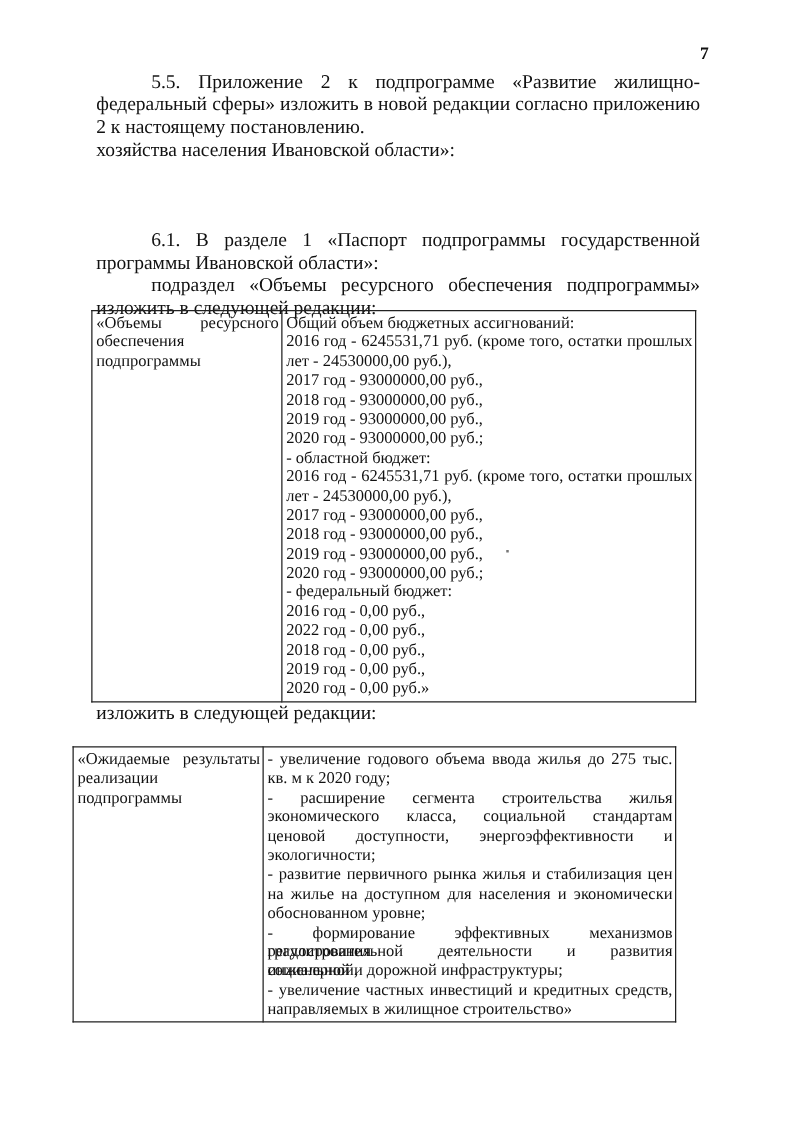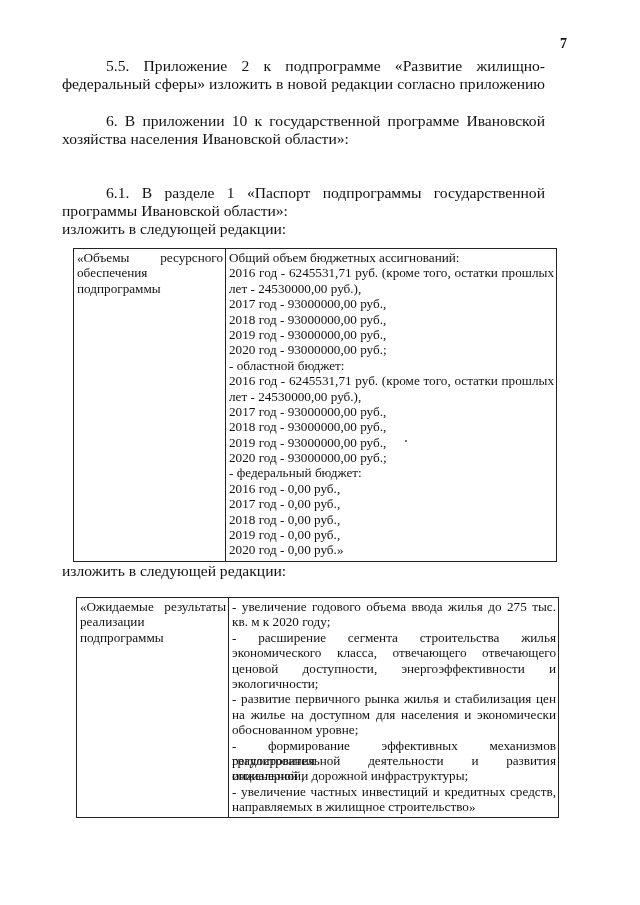--- a/index.html
+++ b/index.html
@@ -1,49 +1,50 @@
 <!DOCTYPE html>
 <html><head>
 <meta charset="utf-8">
 <style>
   html, body { margin: 0; padding: 0; background: #ffffff; }
   body { width: 640px; height: 905px; position: relative; overflow: hidden;
          font-family: "Liberation Serif", "DejaVu Serif", serif; color: #111; }
   .page-num { position: absolute; top: 36px; left: 560px; font-size: 14px; font-weight: bold; }
-  .para { position: absolute; left: 62px; width: 483px; font-size: 15.6px; line-height: 18.2px; }
+  .para { position: absolute; left: 77px; width: 483px; font-size: 15.6px; line-height: 18.2px; }
   .line { display: block; white-space: nowrap; height: 18.2px; }
   .justify { text-align: justify; text-align-last: justify; white-space: normal; }
   .ind { padding-left: 44px; }
   table.doc { position: absolute; border-collapse: collapse; font-size: 13.2px; line-height: 15.4px; }
   table.doc td { border: 1.3px solid #222; vertical-align: top; padding: 1px 2px 3px 3px; margin-left: 37px; }
   .cell-line { display: block; white-space: nowrap; height: 15.4px; }
   .cell-just { text-align: justify; text-align-last: justify; white-space: normal; }
   .speck { position: absolute; width: 2px; height: 2px; background: #777; }
 </style>
 </head>
 <body>
 
 <div class="page-num">7</div>
 
 <div class="para" style="top:57px;">
   <span class="line justify ind">5.5. Приложение 2 к подпрограмме «Развитие жилищно-</span>
   <span class="line justify">федеральный сферы» изложить в новой редакции согласно приложению</span>
+  <span class="line">2 к настоящему постановлению.</span>
 </div>
 
 <div class="para" style="top:112px;">
-  <span class="line justify ind">6. В приложении 10 к государственной программе Ивановской</span>
   <span class="line">хозяйства населения Ивановской области»:</span>
 </div>
 
 <div class="para" style="top:184px;">
   <span class="line justify ind">6.1. В разделе 1 «Паспорт подпрограммы государственной</span>
   <span class="line">программы Ивановской области»:</span>
 </div>
 
 <div class="para" style="top:220px;">
+  <span class="line justify ind">подраздел «Объемы ресурсного обеспечения подпрограммы»</span>
   <span class="line">изложить в следующей редакции:</span>
 </div>
 
 <table class="doc" style="top:248px; left:73px; width:484px;">
   <tbody>
       <tr>
     <td style="width:146px;">
       <span class="cell-line cell-just">«Объемы ресурсного</span>
       <span class="cell-line">обеспечения</span>
       <span class="cell-line">подпрограммы</span>
@@ -58,46 +59,46 @@
           <span class="cell-line">2020 год - 93000000,00 руб.;</span>
           <span class="cell-line">- областной бюджет:</span>
           <span class="cell-line cell-just">2016 год - 6245531,71 руб. (кроме того, остатки прошлых</span>
           <span class="cell-line">лет - 24530000,00 руб.),</span>
           <span class="cell-line">2017 год - 93000000,00 руб.,</span>
           <span class="cell-line">2018 год - 93000000,00 руб.,</span>
           <span class="cell-line">2019 год - 93000000,00 руб.,</span>
           <span class="cell-line">2020 год - 93000000,00 руб.;</span>
           <span class="cell-line">- федеральный бюджет:</span>
           <span class="cell-line">2016 год - 0,00 руб.,</span>
-          <span class="cell-line">2017 год - 0,00 руб.,</span>
+          <span class="cell-line">2022 год - 0,00 руб.,</span>
           <span class="cell-line">2018 год - 0,00 руб.,</span>
           <span class="cell-line">2019 год - 0,00 руб.,</span>
           <span class="cell-line">2020 год - 0,00 руб.»</span>
         </td>
   </tr>
 </tbody>
   </table>
 
 <div class="para" style="top:562px;">
   <span class="line">изложить в следующей редакции:</span>
 </div>
 
-<table class="doc" style="top:597px; left:76px; width:483px;">
+<table class="doc" style="top:597px; left:58px; width:483px;">
   <tbody>
       <tr>
     <td style="width:146px;">
       <span class="cell-line cell-just">«Ожидаемые результаты</span>
       <span class="cell-line">реализации</span>
       <span class="cell-line">подпрограммы</span>
     </td>
     <td id="results-right">
           <span class="cell-line cell-just">- увеличение годового объема ввода жилья до 275 тыс.</span>
           <span class="cell-line">кв. м к 2020 году;</span>
           <span class="cell-line cell-just">- расширение сегмента строительства жилья</span>
-          <span class="cell-line cell-just">экономического класса, отвечающего отвечающего</span>
+          <span class="cell-line cell-just">экономического класса, социальной стандартам</span>
           <span class="cell-line cell-just">ценовой доступности, энергоэффективности и</span>
           <span class="cell-line">экологичности;</span>
           <span class="cell-line cell-just">- развитие первичного рынка жилья и стабилизация цен</span>
           <span class="cell-line cell-just">на жилье на доступном для населения и экономически</span>
           <span class="cell-line">обоснованном уровне;</span>
           <span class="cell-line cell-just">- формирование эффективных механизмов регулирования</span>
           <span class="cell-line cell-just">градостроительной деятельности и развития инженерной,</span>
           <span class="cell-line">социальной и дорожной инфраструктуры;</span>
           <span class="cell-line cell-just">- увеличение частных инвестиций и кредитных средств,</span>
           <span class="cell-line">направляемых в жилищное строительство»</span>

